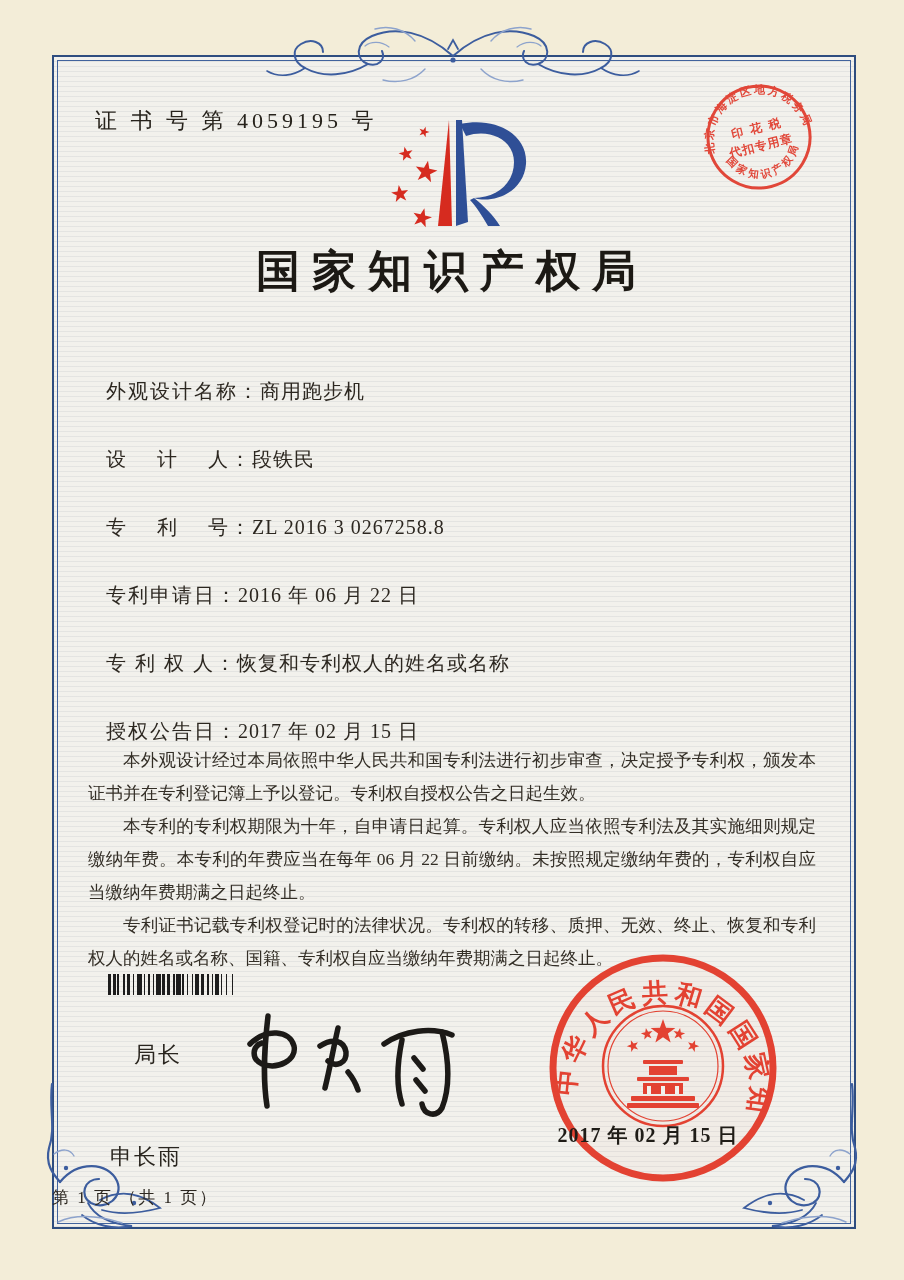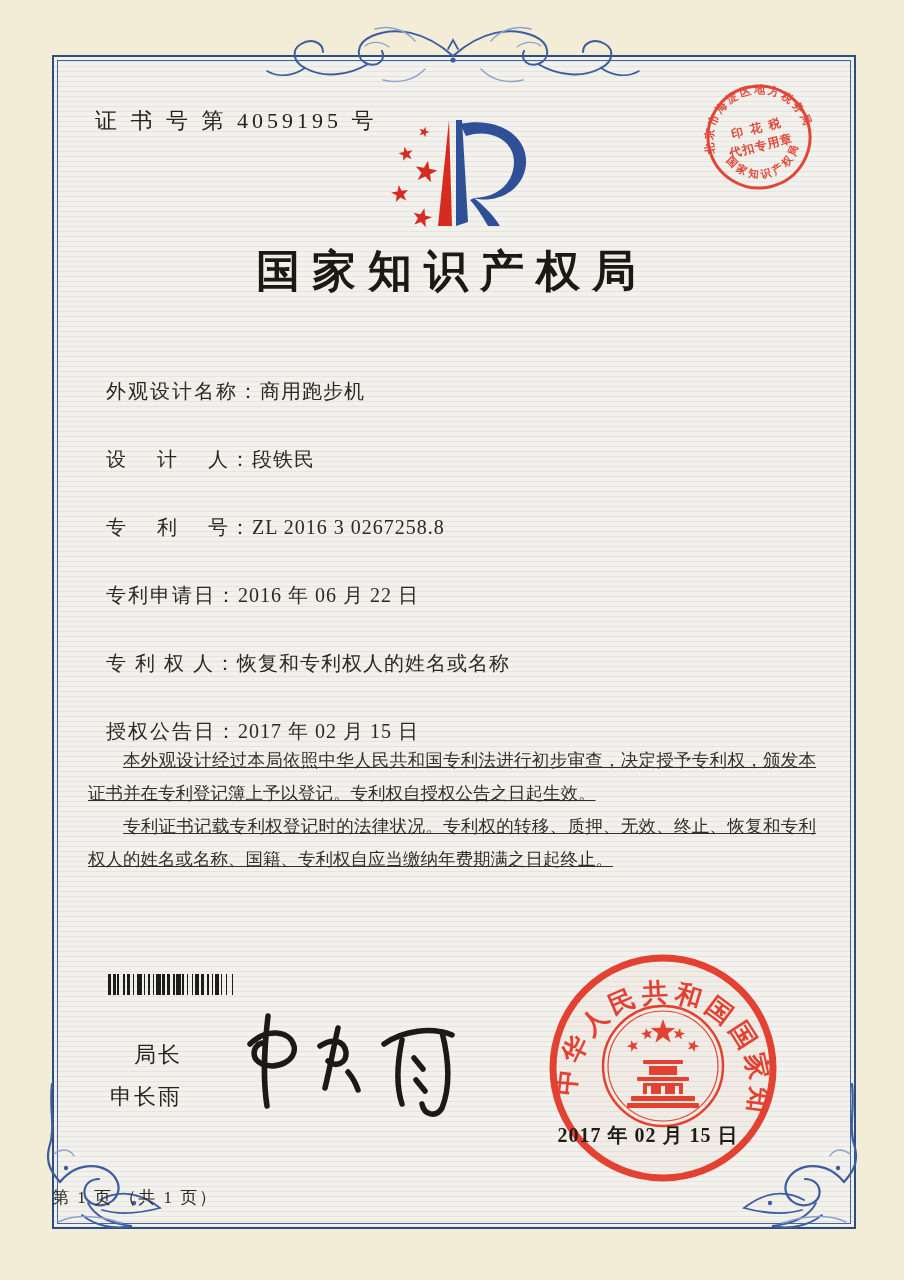--- a/index.html
+++ b/index.html
@@ -17,28 +17,28 @@
   
   .cert-no{position:absolute;left:95px;top:106px;font-size:22px;letter-spacing:4px;color:#26221b;}
   .logo{position:absolute;left:378px;top:98px;}
   .title{position:absolute;left:52px;top:242px;width:800px;text-align:center;
          font-size:44px;font-weight:bold;letter-spacing:12px;color:#1c1914;}
   .fields{position:absolute;left:106px;top:378px;width:700px;}
   .field-row{font-size:20px;line-height:26px;margin-bottom:42px;letter-spacing:1px;color:#2c2720;}
   .field-row .lbl{letter-spacing:2px;}
   .paras{position:absolute;left:88px;top:744px;width:728px;font-size:17.5px;line-height:33px;
          text-align:justify;color:#332e26;}
-  .paras p{margin:0;text-indent:2em;text-decoration:underline;}
+  .paras p{margin:0;text-indent:2em;}
   
   .barcode{position:absolute;left:108px;top:974px;width:240px;height:21px;display:flex;overflow:hidden;}
   .barcode i{display:block;height:100%;flex:none;}
   .barcode i.bar{background:#1d1d1d;}
   .signer-title{position:absolute;left:110px;top:1040px;font-size:22px;letter-spacing:2px;
                 font-family:"Liberation Sans","DejaVu Sans",sans-serif;margin-left:24px;}
-  .signer-name{position:absolute;left:110px;top:1082px;font-size:22px;letter-spacing:2px;
+  .signer-name{position:absolute;left:110px;top:1142px;font-size:22px;letter-spacing:2px;
                font-family:"Liberation Sans","DejaVu Sans",sans-serif;}
   .signature{position:absolute;left:232px;top:1002px;}
   .main-seal{position:absolute;left:543px;top:948px;opacity:.93;}
   .seal-date{position:absolute;left:548px;top:1122px;width:200px;text-align:center;
              font-size:20px;letter-spacing:1px;color:#1f1c17;font-weight:bold;}
   .footer{position:absolute;left:52px;top:1186px;width:800px;text-align:left;font-size:17px;
           letter-spacing:2px;color:#2c2720;}
   .tax-seal{position:absolute;left:698px;top:76px;transform:rotate(-14deg);opacity:.9;}
 </style>
 </head>
@@ -119,20 +119,21 @@
     <div class="field-row"><span class="lbl">外观设计名称：</span><span>商用跑步机</span></div>
     <div class="field-row"><span class="lbl">设　 计　 人：</span><span>段铁民</span></div>
     <div class="field-row"><span class="lbl">专　 利　 号：</span><span>ZL 2016 3 0267258.8</span></div>
     <div class="field-row"><span class="lbl">专利申请日：</span><span>2016 年 06 月 22 日</span></div>
     <div class="field-row"><span class="lbl">专 利 权 人：</span><span>恢复和专利权人的姓名或名称</span></div>
     <div class="field-row"><span class="lbl">授权公告日：</span><span>2017 年 02 月 15 日</span></div>
   </div>
 
   <div class="paras">
     <p>本外观设计经过本局依照中华人民共和国专利法进行初步审查，决定授予专利权，颁发本证书并在专利登记簿上予以登记。专利权自授权公告之日起生效。</p>
+    <p>本专利的专利权期限为十年，自申请日起算。专利权人应当依照专利法及其实施细则规定缴纳年费。本专利的年费应当在每年 06 月 22 日前缴纳。未按照规定缴纳年费的，专利权自应当缴纳年费期满之日起终止。</p>
     <p>专利证书记载专利权登记时的法律状况。专利权的转移、质押、无效、终止、恢复和专利权人的姓名或名称、国籍、专利权自应当缴纳年费期满之日起终止。</p>
   </div>
 
   <div class="barcode">
       <i class="bar" style="width: 3.1px;"></i>
       <i style="width: 1.55px;"></i>
       <i class="bar" style="width: 3.1px;"></i>
       <i style="width: 1.55px;"></i>
       <i class="bar" style="width: 1.55px;"></i>
       <i style="width: 4.65px;"></i>

